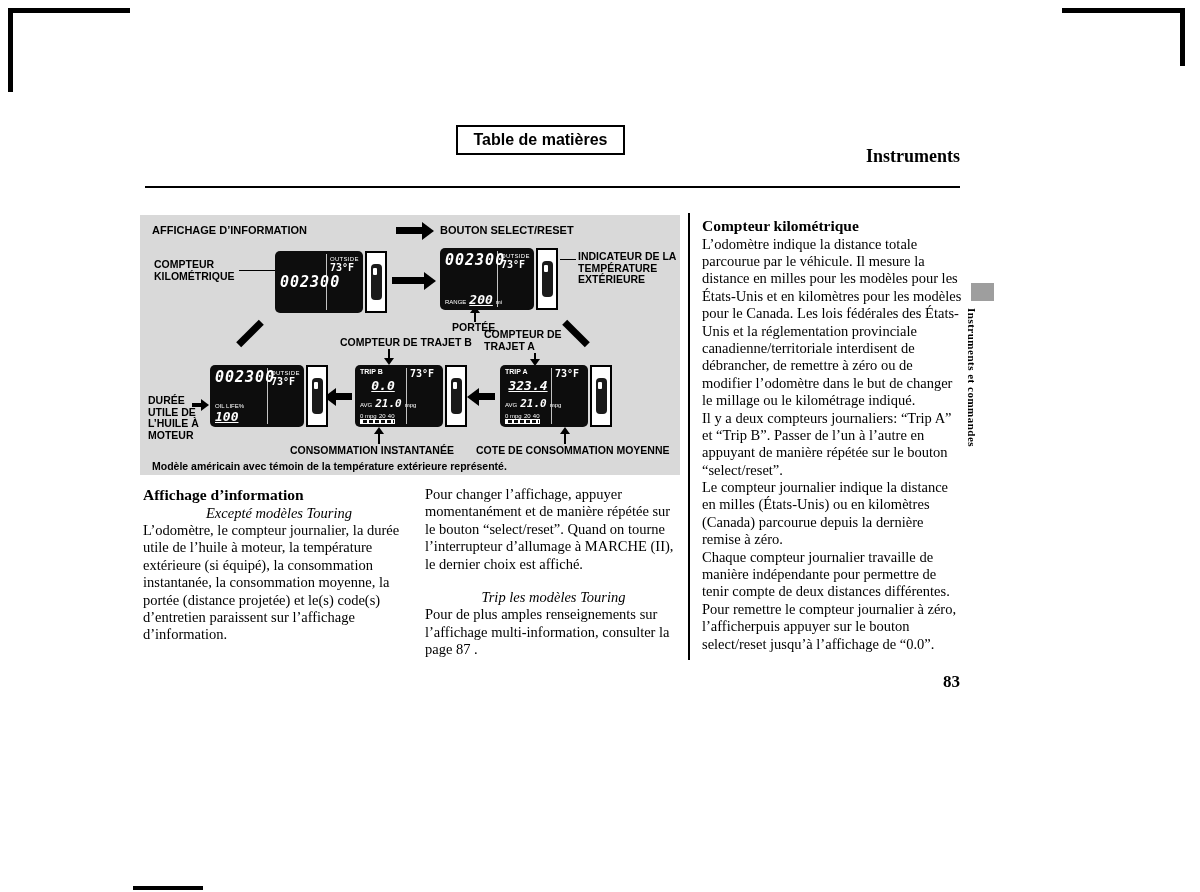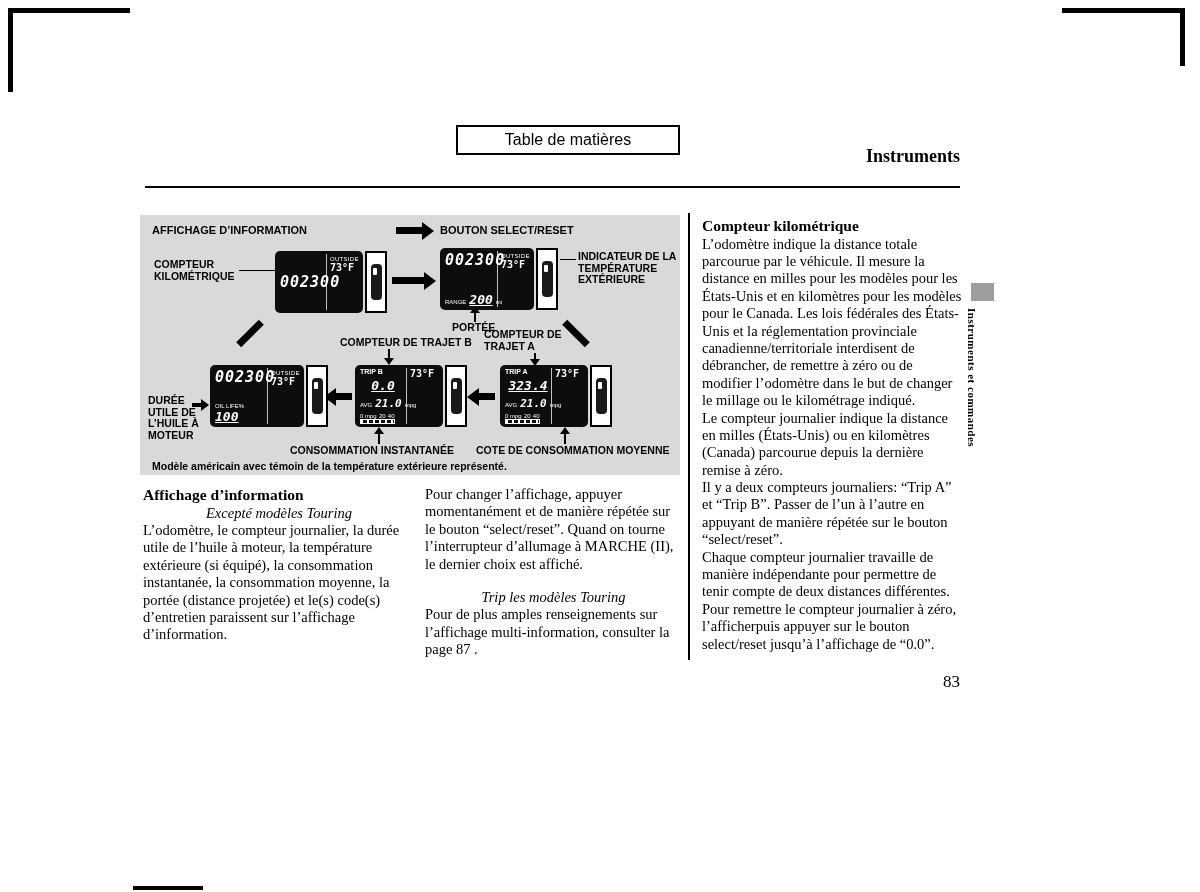--- a/index.html
+++ b/index.html
@@ -4,23 +4,23 @@
 <style>
   * { margin:0; padding:0; box-sizing:border-box; }
   html,body { background:#fff; }
   .page { position:relative; width:1200px; height:892px; background:#fff; color:#000;
           font-family:"Liberation Serif", serif; overflow:hidden; }
 
   
   .mark { position:absolute; background:#000; }
 
   
-  .toc-box { position:absolute; left:456px; top:125px; width:224px; height:30px;
+  .toc-box { position:absolute; left:456px; top:125px; width:169px; height:30px;
              border:2px solid #000; display:flex; align-items:center; justify-content:center;
-             font-family:"Liberation Sans", sans-serif; font-weight:normal; font-size:16px; cursor:pointer; }
+             font-family:"Liberation Sans", sans-serif; font-weight:bold; font-size:16px; cursor:pointer; }
   .section-title { position:absolute; left:740px; top:146px; width:220px; text-align:right;
                    font-weight:bold; font-size:18px; }
   .top-rule { position:absolute; left:145px; top:186px; width:815px; height:2px; background:#000; }
 
   
   .panel { position:absolute; left:140px; top:215px; width:540px; height:260px;
            background:#d9d9d9; font-family:"Liberation Sans", sans-serif; }
   .panel > * { position:absolute; }
   .dg-heading, .dg-label { font-weight:bold; font-size:11px; }
   .callout { font-weight:bold; font-size:10.5px; line-height:1.1; white-space:pre-line; }
@@ -81,21 +81,21 @@
   .col-heading { font-weight:bold; font-size:15.5px; }
   .col-sub { font-style:italic;text-align:center; }
   .mid-gap { height:16px; }
   .vdivider { position:absolute; left:688px; top:213px; width:2px; height:447px; background:#000; }
 
   
   .margin-square { position:absolute; left:971px; top:283px; width:23px; height:18px; background:#9e9e9e; }
   .margin-tab { position:absolute; left:966px; top:308px; writing-mode:vertical-rl;
                 font-size:11px; font-weight:bold; letter-spacing:.5px; }
   .page-number { position:absolute; left:880px; top:672px; width:80px; text-align:right;
-                 font-weight:normal; font-size:17px; }
+                 font-weight:bold; font-size:17px; }
 </style>
 </head>
 <body>
 
 <div class="page">
 
   <div class="mark" style="left:8px;top:8px;width:122px;height:5px"></div>
   <div class="mark" style="left:8px;top:8px;width:5px;height:84px"></div>
   <div class="mark" style="left:1062px;top:8px;width:123px;height:5px"></div>
   <div class="mark" style="left:1180px;top:8px;width:5px;height:58px"></div>
@@ -268,22 +268,22 @@
   <div class="col mid-col">
     <p>Pour changer l’affichage, appuyer momentanément et de manière répétée sur le bouton “select/reset”. Quand on tourne l’interrupteur d’allumage à MARCHE (II), le dernier choix est affiché.</p>
     <div class="mid-gap"></div>
     <div class="col-sub">Trip les modèles Touring</div>
     <p>Pour de plus amples renseignements sur l’affichage multi-information, consulter la page 87 .</p>
   </div>
 
   <div class="col right-col">
     <div class="col-heading">Compteur kilométrique</div>
     <p>L’odomètre indique la distance totale parcourue par le véhicule. Il mesure la distance en milles pour les modèles pour les États-Unis et en kilomètres pour les modèles pour le Canada. Les lois fédérales des États-Unis et la réglementation provinciale canadienne/territoriale interdisent de débrancher, de remettre à zéro ou de modifier l’odomètre dans le but de changer le millage ou le kilométrage indiqué.</p>
+    <p>Il y a deux compteurs journaliers: “Trip A” et “Trip B”. Passer de l’un à l’autre en appuyant de manière répétée sur le bouton “select/reset”.</p>
     <p>Le compteur journalier indique la distance en milles (États-Unis) ou en kilomètres (Canada) parcourue depuis la dernière remise à zéro.</p>
-    <p>Il y a deux compteurs journaliers: “Trip A” et “Trip B”. Passer de l’un à l’autre en appuyant de manière répétée sur le bouton “select/reset”.</p>
     <p>Chaque compteur journalier travaille de manière indépendante pour permettre de tenir compte de deux distances différentes. Pour remettre le compteur journalier à zéro, l’afficherpuis appuyer sur le bouton select/reset jusqu’à l’affichage de “0.0”.</p>
   </div>
 
   <div class="margin-square"></div>
   <div class="margin-tab">Instruments et commandes</div>
   <div class="page-number">83</div>
 
 </div>
 
 </body></html>

